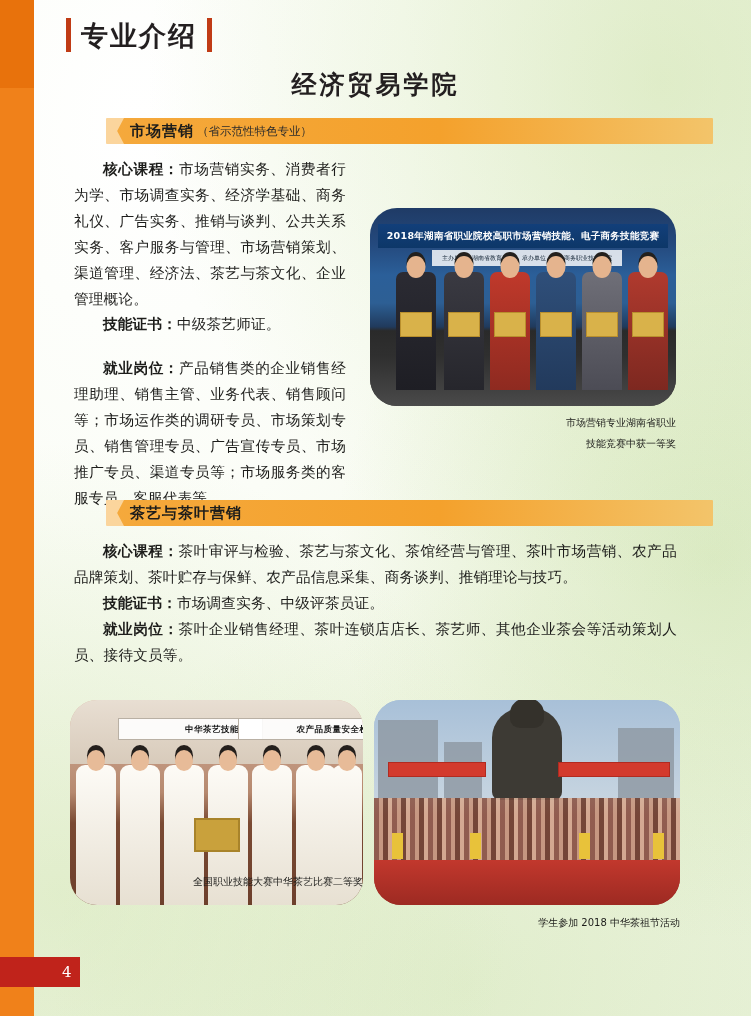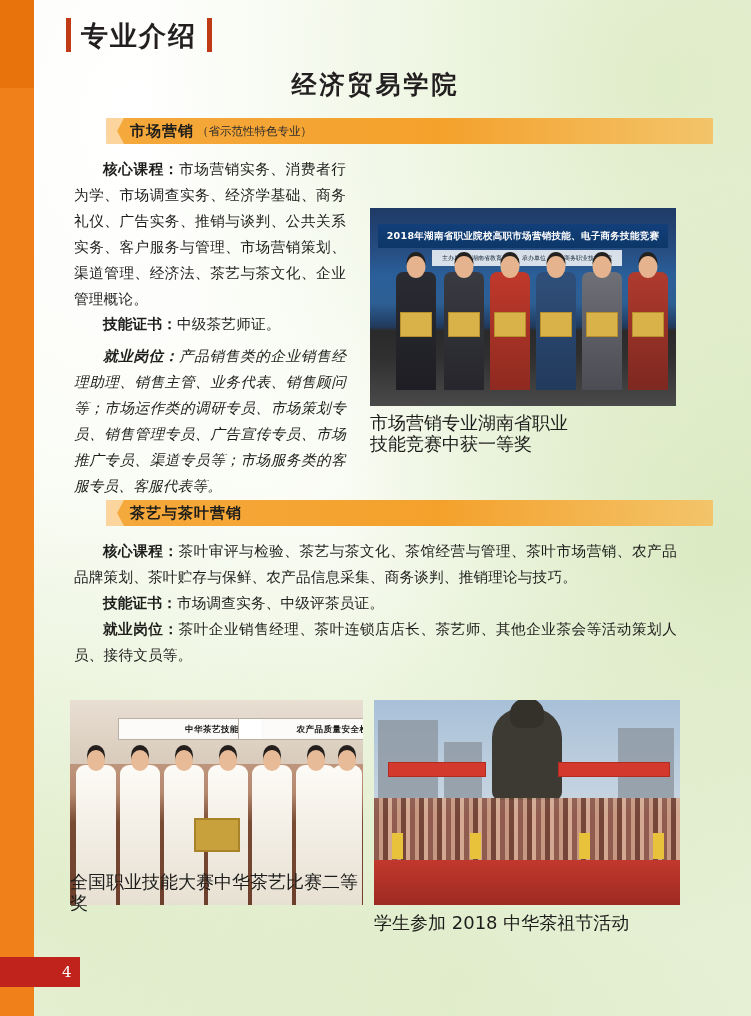--- a/index.html
+++ b/index.html
@@ -129,27 +129,28 @@
   .para .lead {
     font-weight: bold;
   }
   .indent { text-indent: 29px; }
 
   
   .photo {
     position: absolute;
     overflow: hidden;
     background: #444;
+    border-radius: 27px;
   }
   .caption {
     position: absolute;
-    font-size: 18px;
+    font-size: 10px;
     line-height: 21px;
     color: #1d1d1b;
-    text-align: left;
+    text-align: right;
   }
 
   
   .pagenum-box {
     position: absolute;
     left: 0;
     bottom: 29px;
     width: 80px;
     height: 30px;
     background: #c0231b;
@@ -285,21 +286,21 @@
 </div>
 
 <div class="para indent" style="left:74px; top:156px; width:272px;">
   <span class="lead">核心课程：</span><span>市场营销实务、消费者行为学、市场调查实务、经济学基础、商务礼仪、广告实务、推销与谈判、公共关系实务、客户服务与管理、市场营销策划、渠道管理、经济法、茶艺与茶文化、企业管理概论。</span>
 </div>
 
 <div class="para indent" style="left:74px; top:311px; width:272px;">
   <span class="lead">技能证书：</span><span>中级茶艺师证。</span>
 </div>
 
-<div class="para indent" style="left:74px; top:343px; width:272px;font-style:italic;">
+<div class="para indent" style="left:74px; top:355px; width:272px;">
   <span class="lead">就业岗位：</span><span>产品销售类的企业销售经理助理、销售主管、业务代表、销售顾问等；市场运作类的调研专员、市场策划专员、销售管理专员、广告宣传专员、市场推广专员、渠道专员等；市场服务类的客服专员、客服代表等。</span>
 </div>
 
 <div class="photo p1">
   <div class="board">2018年湖南省职业院校高职市场营销技能、电子商务技能竞赛</div>
   <div class="subboard">
     <span>主办单位：湖南省教育厅</span>
     <span>承办单位：湖南商务职业技术学院</span>
   </div>
   <div class="stage"></div>

